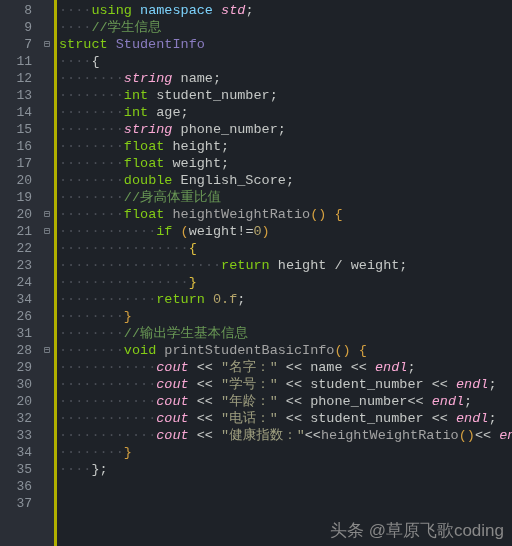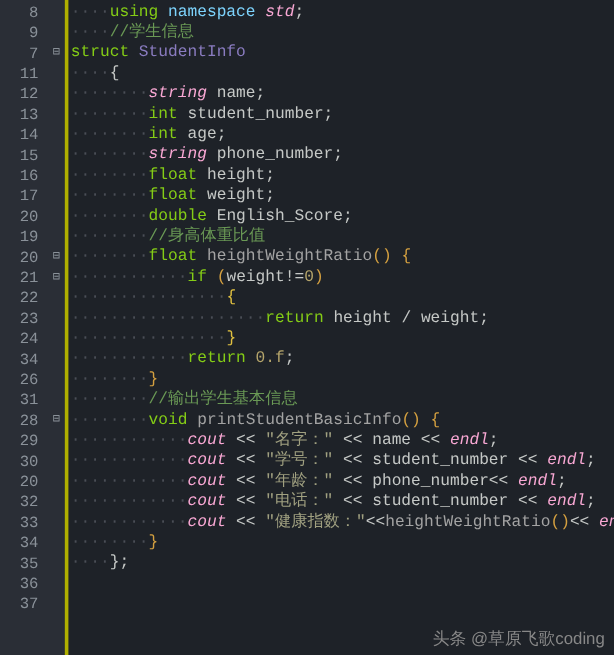--- a/index.html
+++ b/index.html
@@ -70,21 +70,21 @@
 .num { color: #b5a56b; }
 .func { color: #a3a3a3; }
 .op { color: #c5c8c6; }
 .paren { color: #d4a040; }
 .paren2 { color: #e0c040; }
 .watermark {
   position: absolute;
   bottom: 4px;
   right: 8px;
   color: #888;
-  font-size: 14px;
+  font-size: 17px;
   font-family: sans-serif;
 }
 </style>
 </head>
 <body>
 
 <div class="editor">
   <div class="gutter" id="gutter">
       <div class="line-num">8</div>
       <div class="line-num">9</div>

